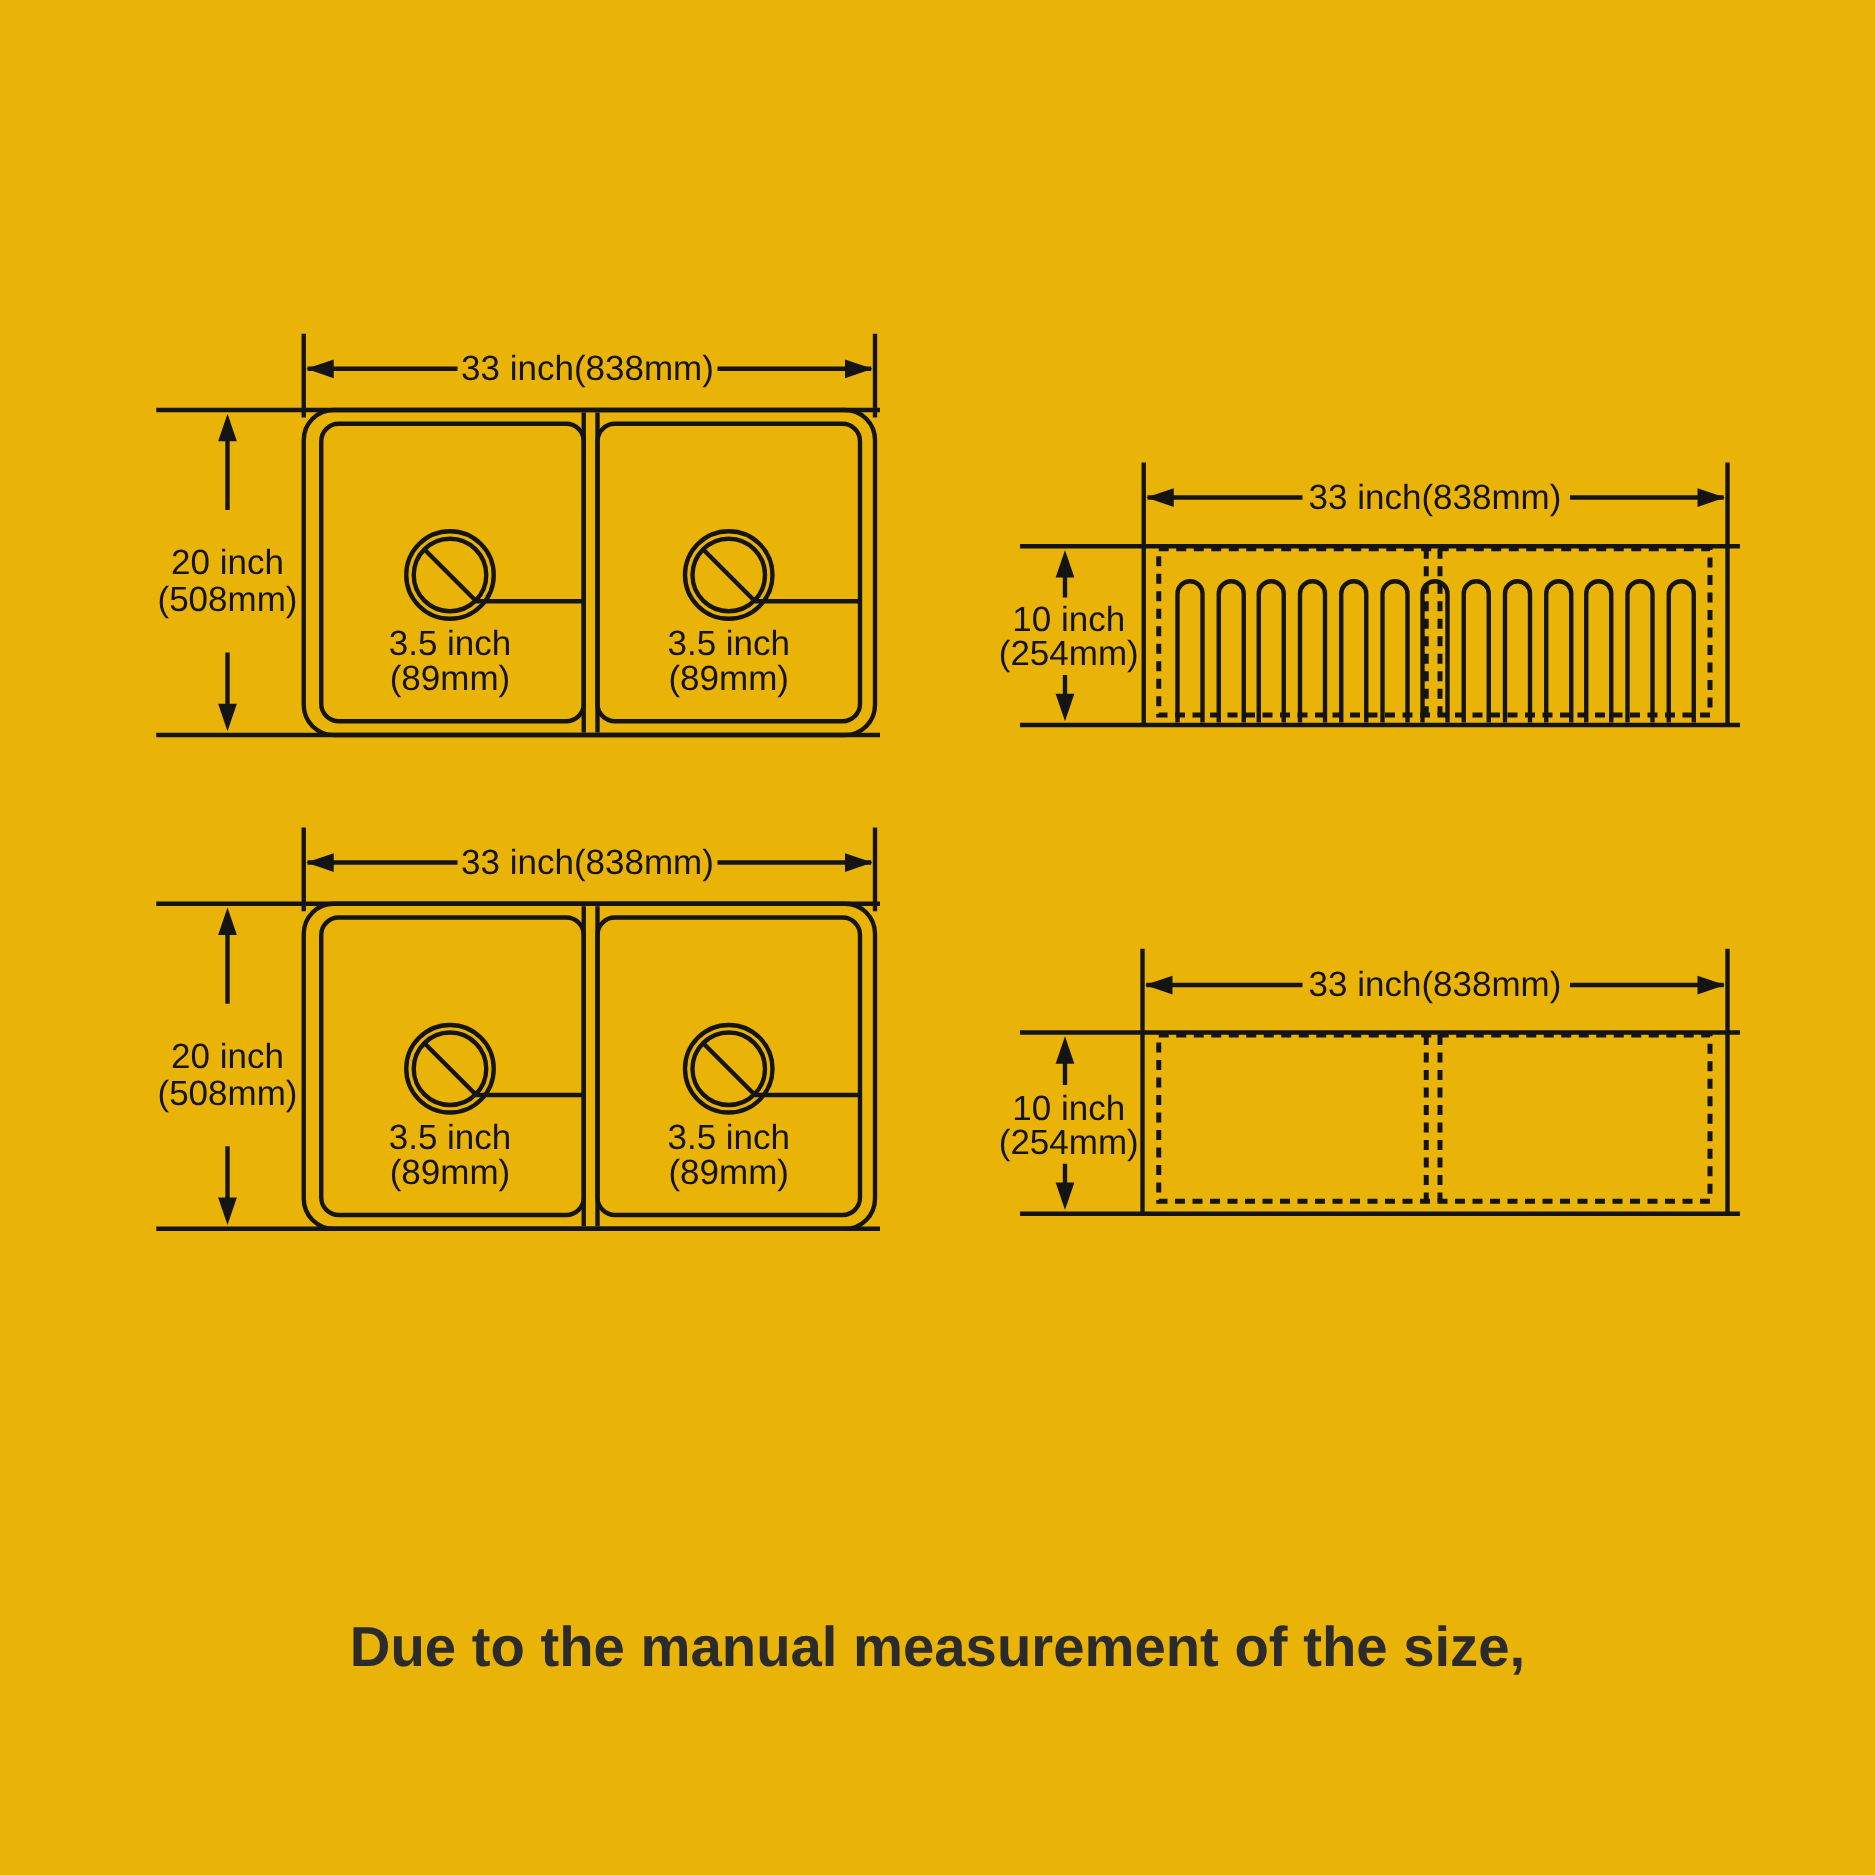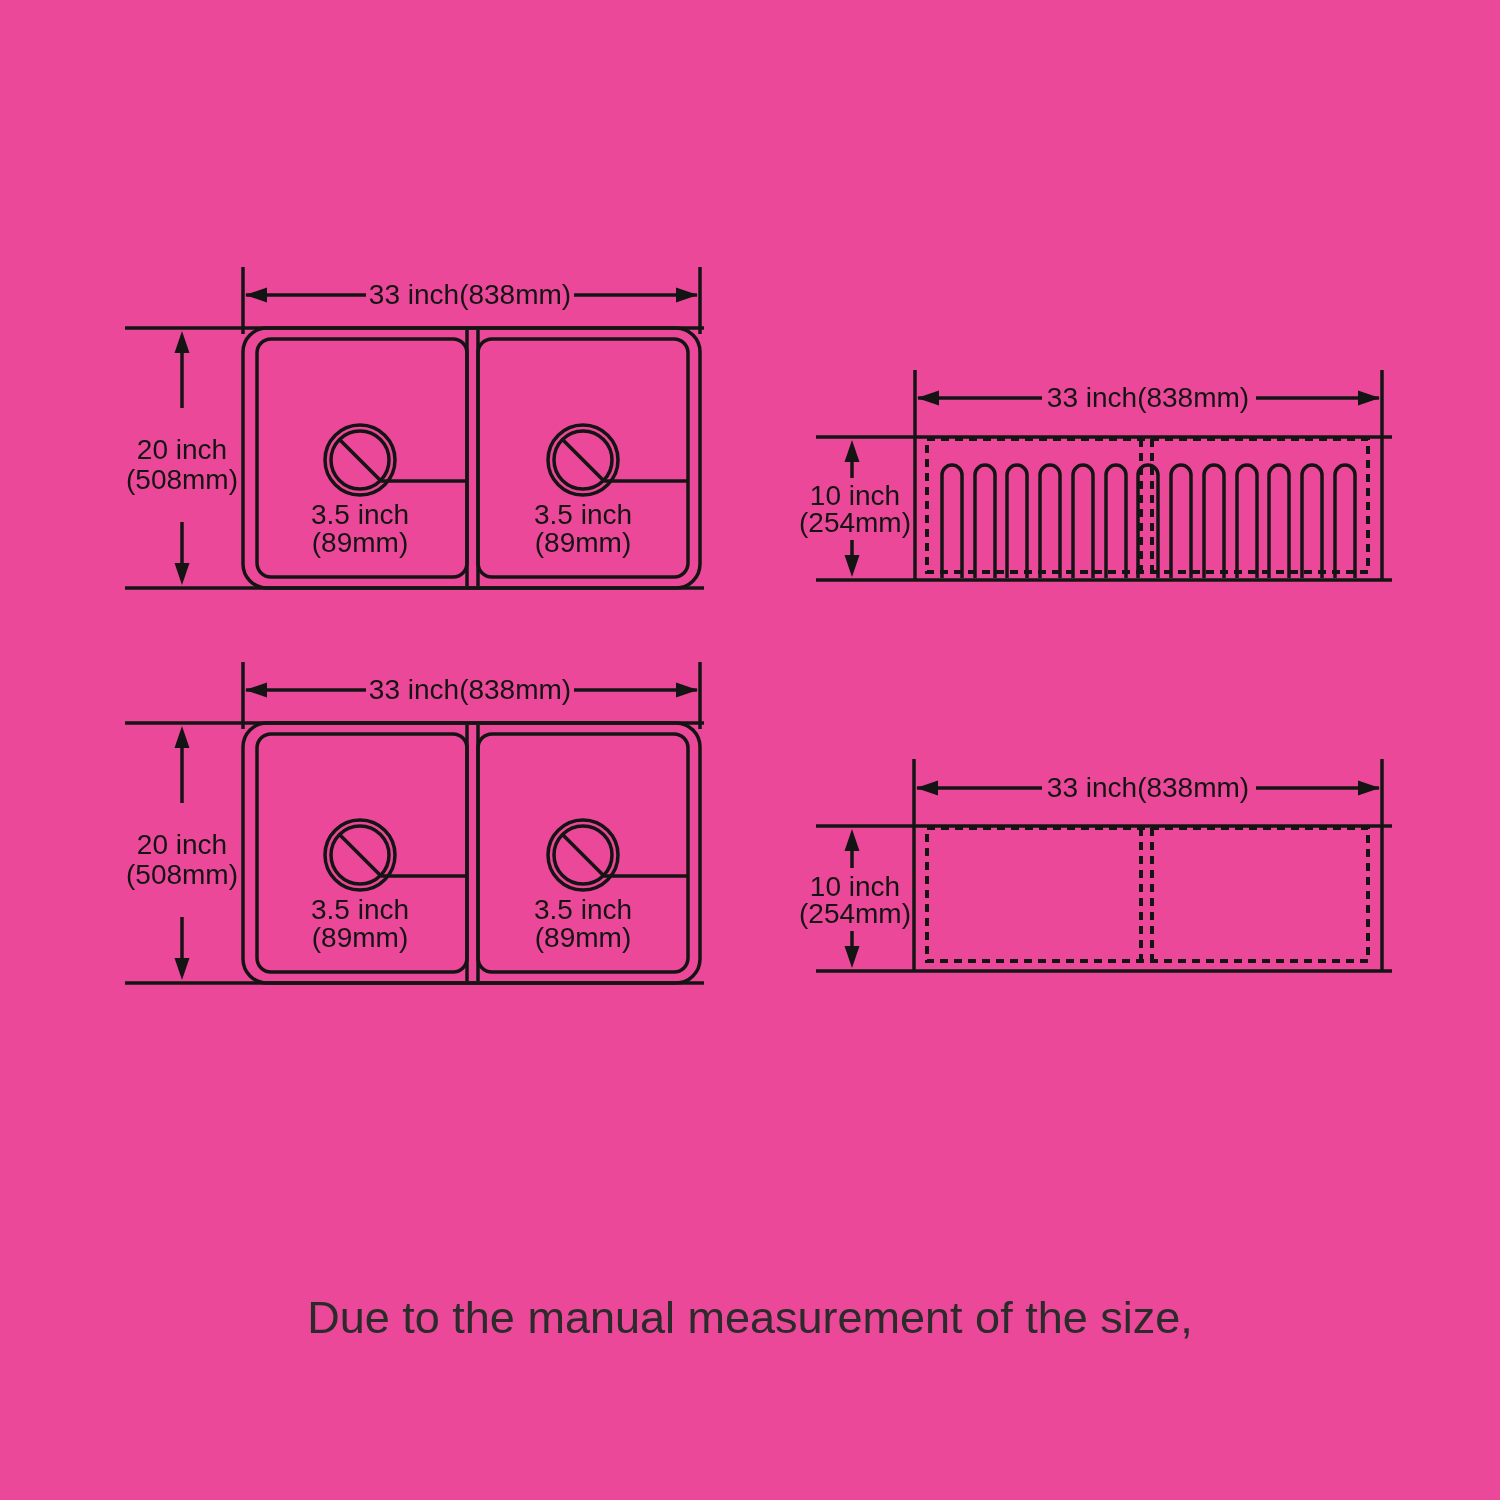--- a/index.html
+++ b/index.html
@@ -4,21 +4,21 @@
 <style>
   html, body {
     margin: 0;
     padding: 0;
     background: #ffffff;
   }
   .canvas {
     position: relative;
     width: 1500px;
     height: 1500px;
-    background: #ec4899;
+    background: #eab308;
     font-family: "Liberation Sans", sans-serif;
     overflow: hidden;
   }
   .diagram {
     position: absolute;
   }
   #diagram-top-left    { left: 100px; top: 250px; }
   #diagram-top-right   { left: 780px; top: 355px; }
   #diagram-bottom-left { left: 100px; top: 645px; }
   #diagram-bottom-right{ left: 780px; top: 750px; }
@@ -26,21 +26,21 @@
     font-family: "Liberation Sans", sans-serif;
     font-size: 28px;
     fill: #141414;
   }
   .caption {
     position: absolute;
     left: 0;
     top: 1293px;
     width: 1500px;
     text-align: center;
-    font-weight: normal;
+    font-weight: bold;
     font-size: 45px;
     line-height: 50px;
     color: #2b2b2b;
     letter-spacing: 0px;
   }
 </style>
 </head>
 <body>
 
 <div class="canvas">

